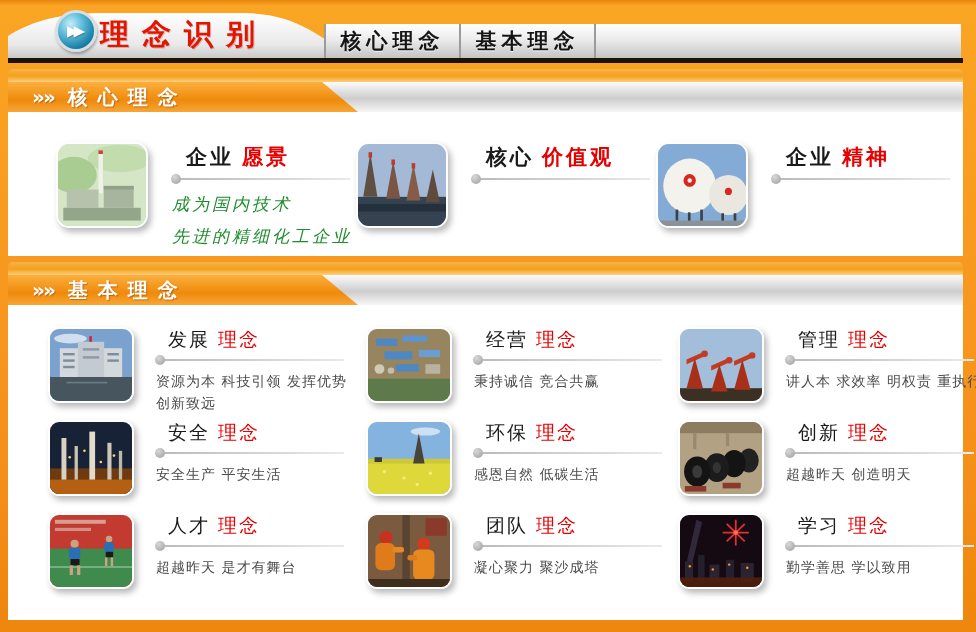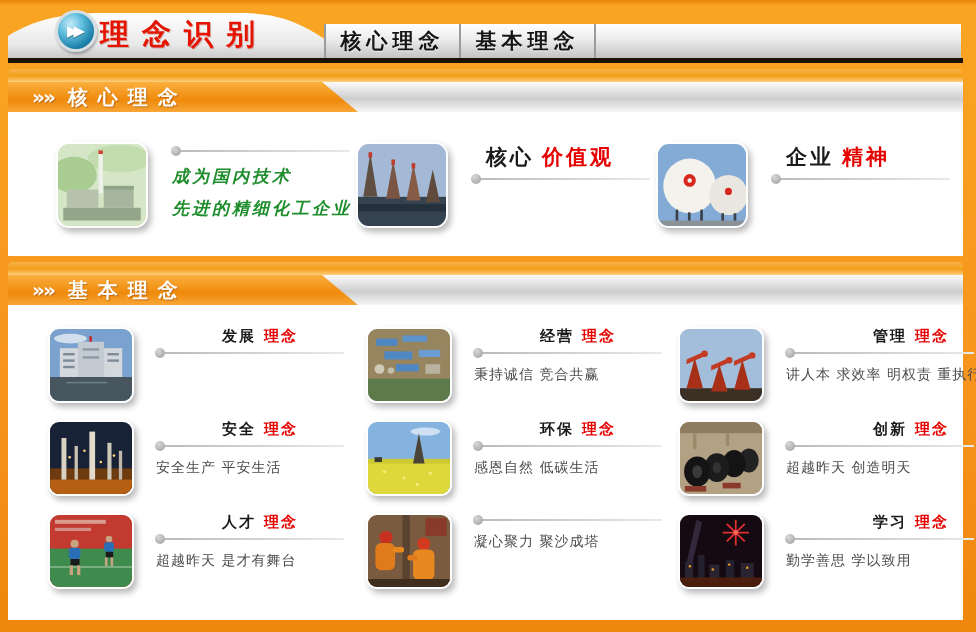--- a/index.html
+++ b/index.html
@@ -55,32 +55,32 @@
   .core-photo { width:92px; height:86px; }
   .core-text { margin-left:24px; padding-top:1px; }
   .item-title { font-size:21px; font-weight:bold; color:#1a1a1a; letter-spacing:3px;
                 padding-left:14px; white-space:nowrap; }
   .t-red { color:#e60000; margin-left:8px; }
   .divider { position:relative; height:2px; width:178px; margin-top:7px;
              background:linear-gradient(90deg,#b9b9b9,#e9e9e9); }
   .divider::before { content:""; position:absolute; left:-1px; top:-4px; width:10px; height:10px;
                      border-radius:50%; background:radial-gradient(circle at 35% 30%,#d8d8d8,#9c9c9c); }
   .core-lines { margin-top:13px; }
-  .core-line { margin-bottom:9px; font-size:17px; font-weight:bold; font-style:italic;
+  .core-line { margin-bottom:9px; font-size:17px; font-weight:normal; font-style:italic;
                color:#1e8d2c; letter-spacing:3px; white-space:nowrap; }
 
   
   .body-basic { background:#fff; flex:1; padding:22px 0 0 40px; display:grid;
                 grid-template-columns:318px 312px 1fr; grid-auto-rows:93px; }
   .basic-item { display:flex; }
   .basic-photo { width:86px; height:76px; border-radius:11px; }
   .basic-text { margin-left:22px; width:196px; }
   .basic-item:nth-child(3n) .basic-text { width:238px; }
-  .basic-title { font-size:15px; font-weight:bold; color:#1a1a1a; letter-spacing:2px;
-                 padding-left:12px; white-space:nowrap;text-align:center; }
+  .basic-title { font-size:19px; font-weight:normal; color:#1a1a1a; letter-spacing:2px;
+                 padding-left:12px; white-space:nowrap; }
   .basic-text .divider { width:188px; margin-top:6px; }
   .basic-desc { margin-top:10px; font-size:14px; color:#4c4c4c; line-height:1.55; letter-spacing:1px; }
 </style>
 </head>
 <body>
 
 <div class="page">
   <div class="inner">
 
     <div class="header">
@@ -125,20 +125,23 @@
             <ellipse cx="18" cy="34" rx="26" ry="20" fill="#a9cc92"></ellipse>
             <rect x="46" y="10" width="5" height="44" fill="#eef2ea"></rect>
             <rect x="46" y="7" width="5" height="4" fill="#cc4433"></rect>
             <rect x="10" y="50" width="36" height="20" fill="#b7c2ad"></rect>
             <rect x="52" y="46" width="34" height="24" fill="#a8b59e"></rect>
             <rect x="52" y="46" width="34" height="4" fill="#8fa386"></rect>
             <rect x="6" y="70" width="88" height="14" fill="#93a689"></rect>
           </svg>
         </div>
         <div class="core-text">
+          <div class="item-title">
+            <span>企业</span><span class="t-red">愿景</span>
+          </div>
           <div class="divider"></div>
           <div class="core-lines">
             <div class="core-line">成为国内技术</div>
             <div class="core-line">先进的精细化工企业</div>
           </div>
         </div>
       </div>
 
       <div class="core-item">
         <div class="photo core-photo">
@@ -221,20 +224,21 @@
             <rect x="40" y="34" width="20" height="3" fill="#8d99a6"></rect>
             <rect y="60" width="100" height="30" fill="#46555e"></rect>
             <rect x="20" y="66" width="50" height="2" fill="#6c7d86"></rect>
           </svg>
         </div>
         <div class="basic-text">
           <div class="item-title basic-title">
             <span>发展</span><span class="t-red">理念</span>
           </div>
           <div class="divider"></div>
+          <div class="basic-desc">资源为本 科技引领 发挥优势 创新致远</div>
         </div>
       </div>
 
       <div class="basic-item">
         <div class="photo basic-photo">
           <svg viewBox="0 0 100 90" preserveAspectRatio="none">
             <rect width="100" height="90" fill="#97855f"></rect>
             <rect y="62" width="100" height="28" fill="#5c7a4a"></rect>
             <rect x="10" y="12" width="26" height="9" fill="#4f87c2"></rect>
             <rect x="42" y="8" width="30" height="8" fill="#5e93cc"></rect>
@@ -394,20 +398,23 @@
             <circle cx="22" cy="28" r="8" fill="#c8311f"></circle>
             <rect x="9" y="35" width="24" height="34" rx="7" fill="#df7b1a"></rect>
             <rect x="30" y="40" width="14" height="7" rx="3" fill="#e8891f"></rect>
             <circle cx="68" cy="36" r="8" fill="#d23a20"></circle>
             <rect x="55" y="43" width="26" height="38" rx="7" fill="#e8891f"></rect>
             <rect x="48" y="50" width="12" height="7" rx="3" fill="#df7b1a"></rect>
             <rect y="80" width="100" height="10" fill="#3f2d1d"></rect>
           </svg>
         </div>
         <div class="basic-text">
+          <div class="item-title basic-title">
+            <span>团队</span><span class="t-red">理念</span>
+          </div>
           <div class="divider"></div>
           <div class="basic-desc">凝心聚力 聚沙成塔</div>
         </div>
       </div>
 
       <div class="basic-item">
         <div class="photo basic-photo">
           <svg viewBox="0 0 100 90" preserveAspectRatio="none">
             <rect width="100" height="90" fill="#160a12"></rect>
             <polygon points="8,60 20,6 27,9 15,60" fill="#3a3046" opacity="0.8"></polygon>

